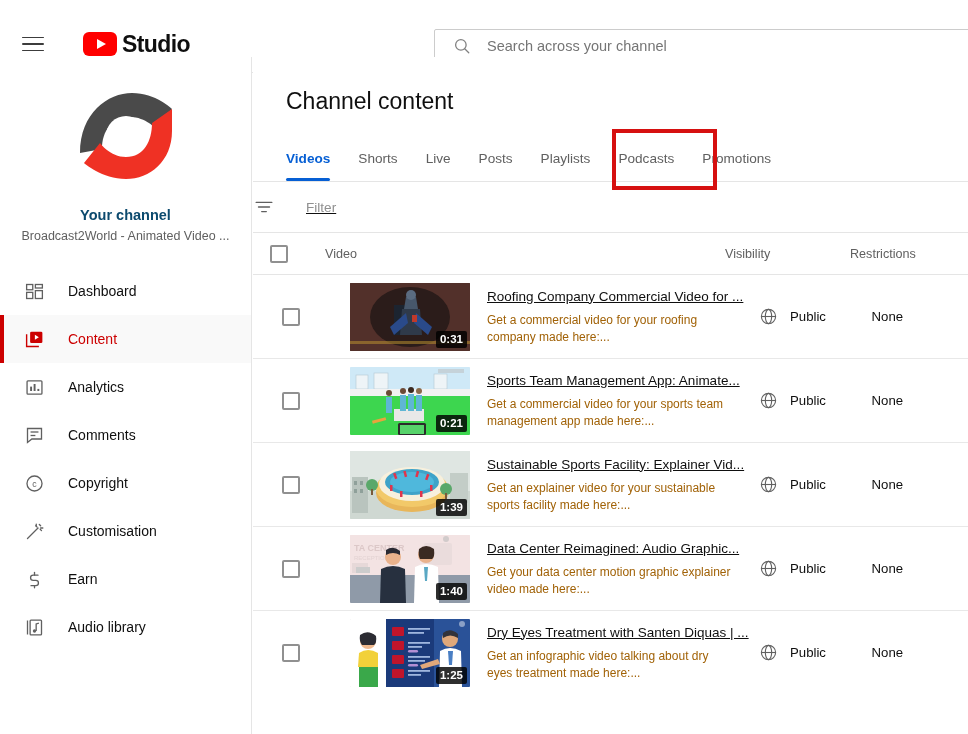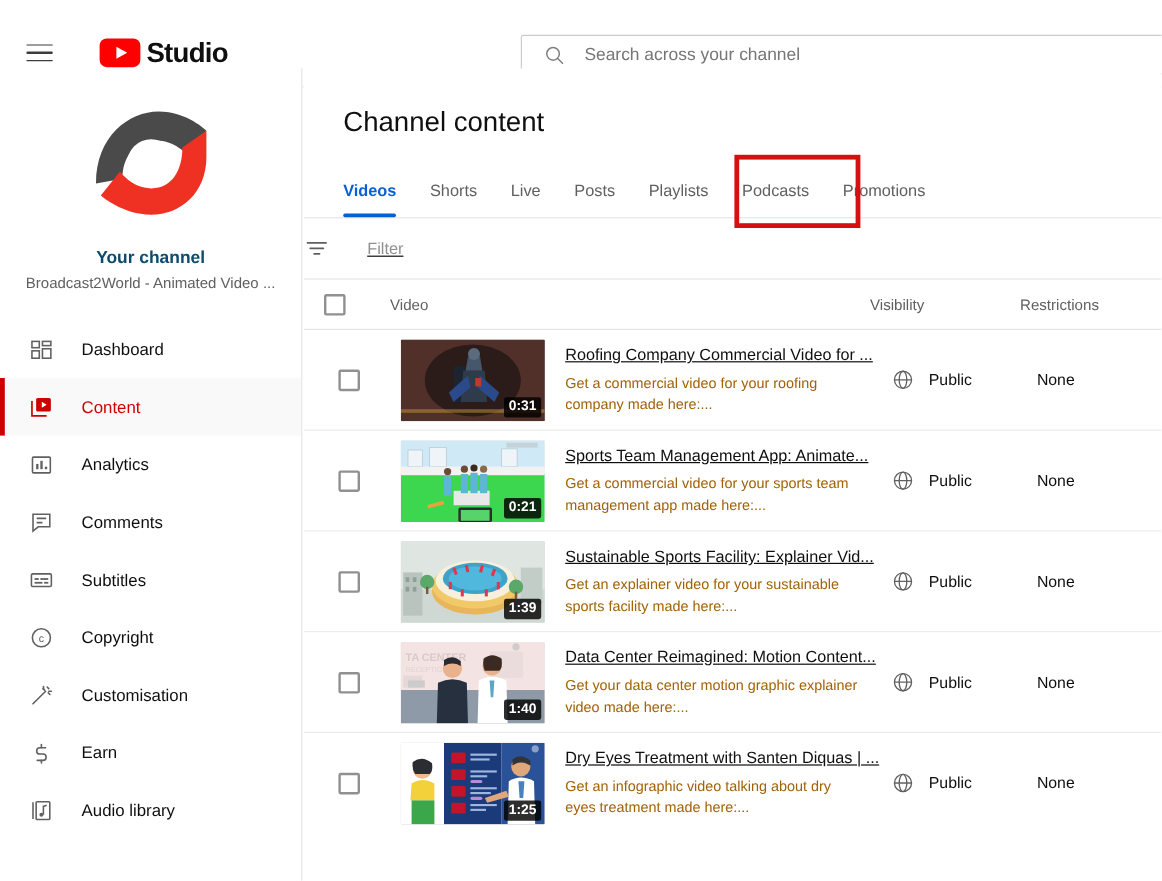--- a/index.html
+++ b/index.html
@@ -153,21 +153,21 @@
   .th-res { width: 110px; }
 
   .rows { height: 418px; overflow: hidden; }
   .row {
     height: 84px; display: flex; align-items: center;
     border-bottom: 1px solid #e8e8e8;
     padding-left: 29px;
     background: #ffffff;
   }
   .thumb {
-    margin-left: 34px; width: 120px; height: 68px;
+    margin-left: 50px; width: 120px; height: 68px;
     position: relative; flex: none;
     border-radius: 1px; overflow: hidden;
     background: #d8d8d8;
   }
   .dur {
     position: absolute; right: 3px; bottom: 3px;
     background: rgba(0,0,0,0.82); color: #fff;
     font-size: 11.5px; font-weight: 600;
     padding: 1px 4px; border-radius: 2px;
     line-height: 1.3;
@@ -276,32 +276,20 @@
         <span class="ico">
           <svg viewBox="0 0 24 24" width="21" height="21" fill="none" stroke="#606060" stroke-width="1.5">
             <path d="M4 4 H20 V16 H9 L4 20 Z"></path>
             <line x1="7.5" y1="8" x2="16.5" y2="8"></line>
               <line x1="7.5" y1="12" x2="13" y2="12"></line>
           </svg>
         </span>
         <span class="lbl">Comments</span>
       </div>
 
-      <div class="navitem">
-        <span class="ico">
-          <svg viewBox="0 0 24 24" width="21" height="21">
-            <rect x="2.5" y="6" width="19" height="12" rx="1.3" fill="none" stroke="#606060" stroke-width="1.5"></rect>
-            <rect x="5.5" y="10" width="4" height="1.7" fill="#606060"></rect>
-            <rect x="11" y="10" width="7.5" height="1.7" fill="#606060"></rect>
-            <rect x="5.5" y="13.6" width="7.5" height="1.7" fill="#606060"></rect>
-            <rect x="14.6" y="13.6" width="4" height="1.7" fill="#606060"></rect>
-          </svg>
-        </span>
-        <span class="lbl">Subtitles</span>
-      </div>
 
       <div class="navitem">
         <span class="ico">
           <svg viewBox="0 0 24 24" width="21" height="21">
             <circle cx="12" cy="12" r="8.6" fill="none" stroke="#606060" stroke-width="1.5"></circle>
             <text x="12" y="16" font-size="10" text-anchor="middle" fill="#606060" font-family="Liberation Sans, sans-serif">c</text>
           </svg>
         </span>
         <span class="lbl">Copyright</span>
       </div>
@@ -540,21 +528,21 @@
             <circle cx="76" cy="20" r="8" fill="#e9b28c"></circle>
             <path d="M69 14 Q76 8 84 14 Q85 22 82 24 L70 24 Q68 20 69 14 Z" fill="#3a2a22"></path>
             <path d="M65 32 Q76 26 88 32 L89 68 L64 68 Z" fill="#ffffff"></path>
             <path d="M74 32 L78 32 L77 46 L75 46 Z" fill="#5aa8c4"></path>
             <rect x="6" y="32" width="14" height="6" fill="#ccc"></rect>
             <circle cx="96" cy="4" r="3" fill="#bbb" opacity="0.6"></circle>
           </svg>
           <span class="dur">1:40</span>
         </span>
         <span class="vinfo">
-          <span class="vtitle">Data Center Reimagined: Motion Content...</span>
+          <span class="vtitle">Data Center Reimagined: Audio Graphic...</span>
           <span class="vdesc" style="display:block">Get your data center motion graphic explainer video made here:...</span>
         </span>
         <span class="vis-cell">
           <span class="globe">
             <svg viewBox="0 0 24 24" width="19" height="19" fill="none" stroke="#606060" stroke-width="1.4">
               <circle cx="12" cy="12" r="9"></circle>
                 <ellipse cx="12" cy="12" rx="4" ry="9"></ellipse>
                 <line x1="3" y1="12" x2="21" y2="12"></line>
             </svg>
           </span>

